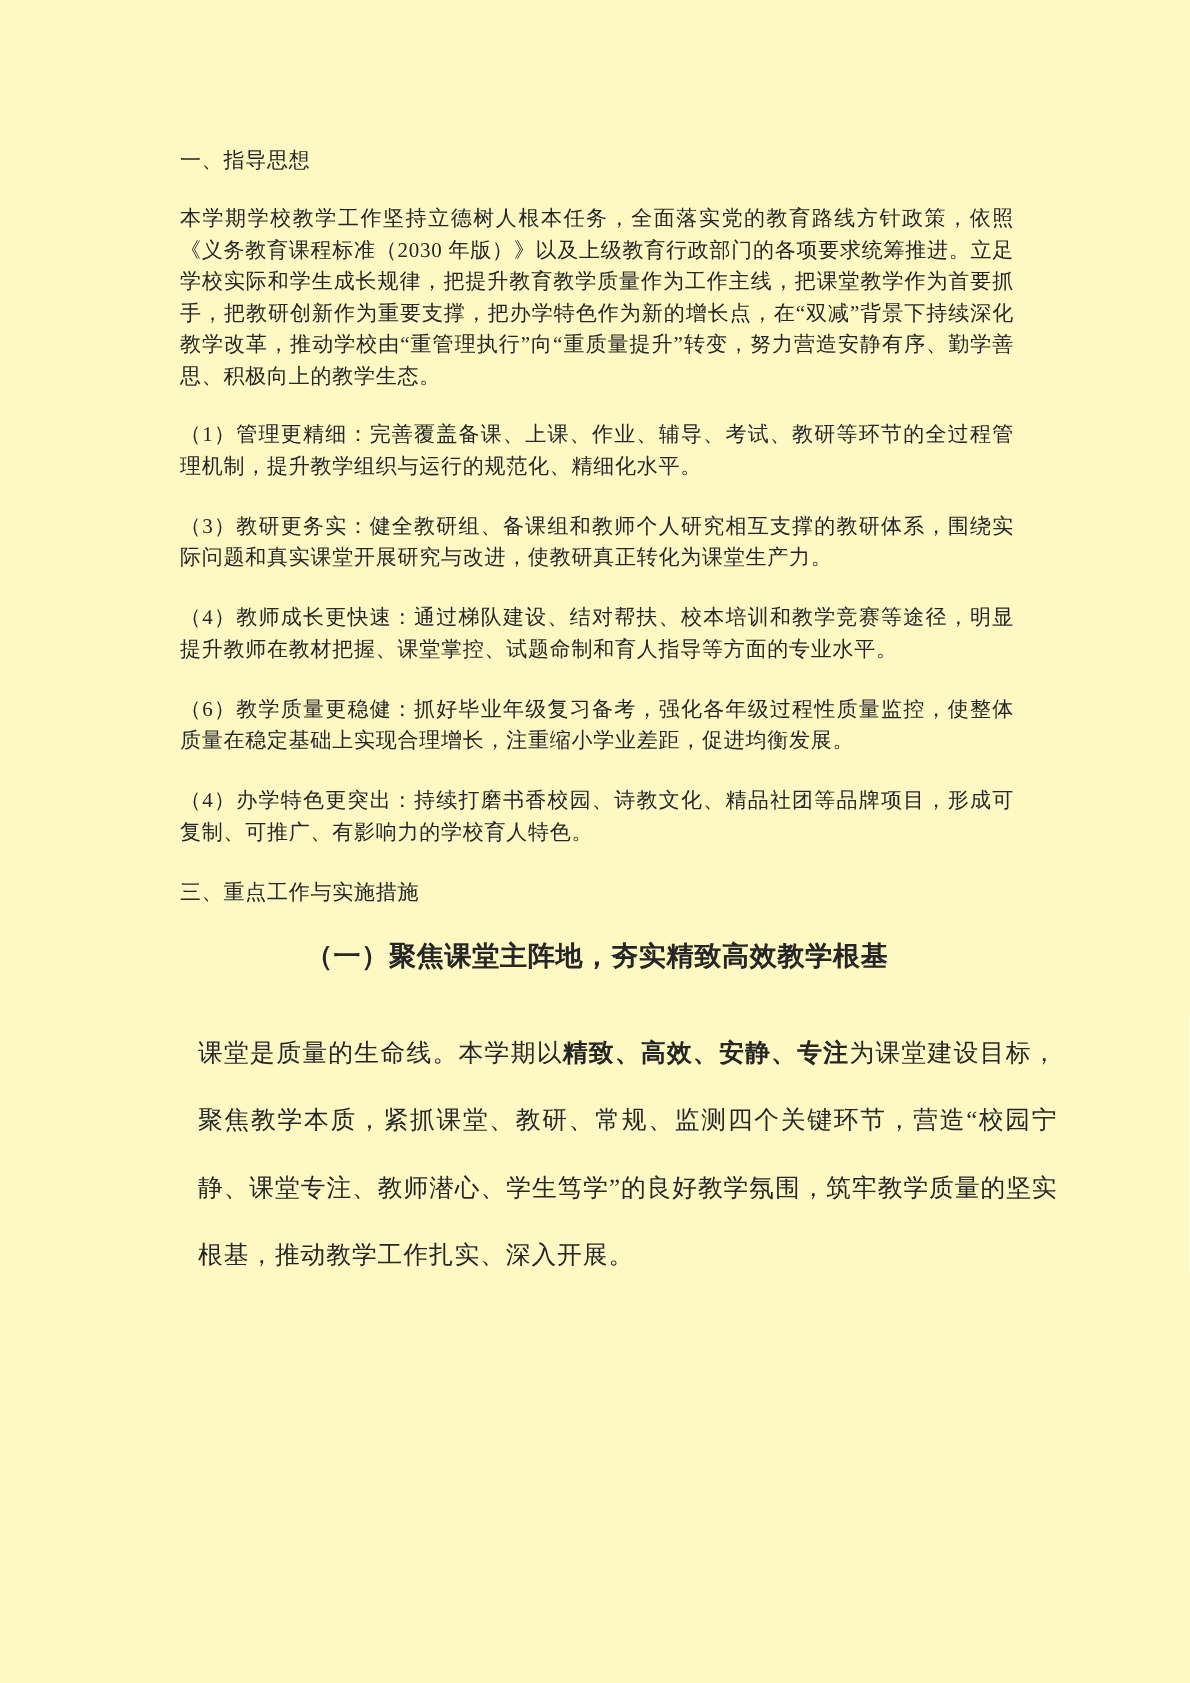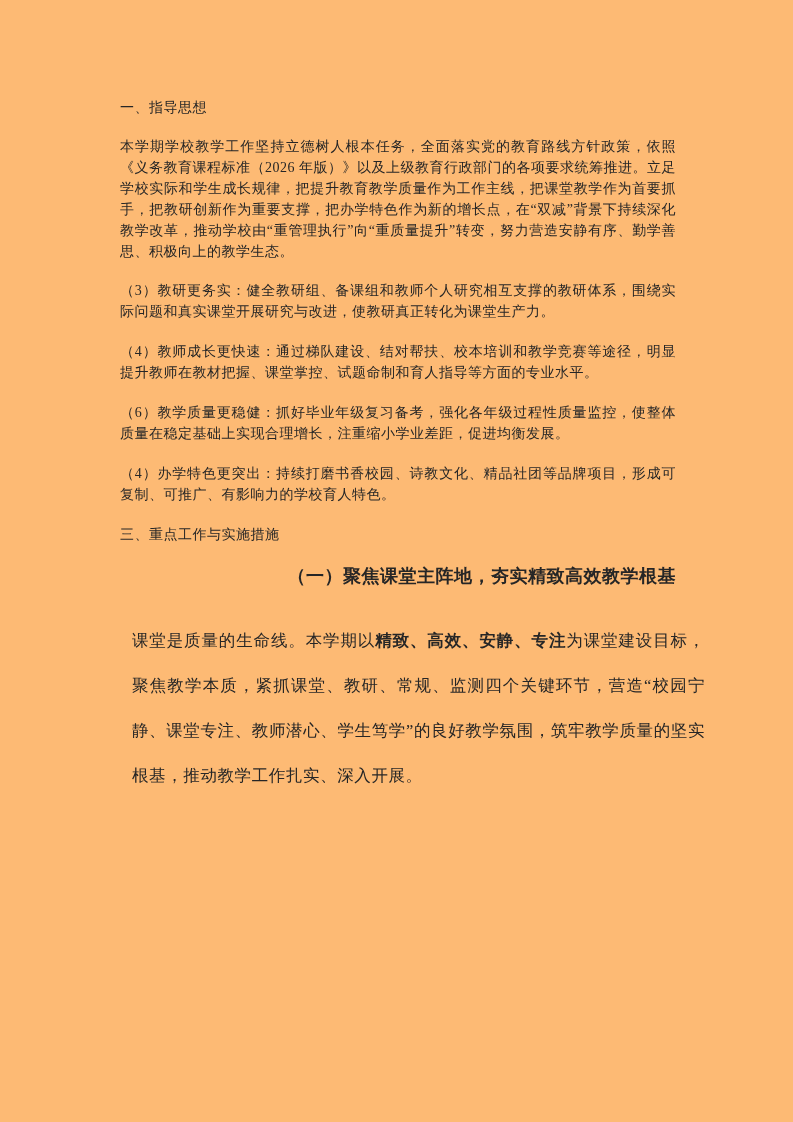--- a/index.html
+++ b/index.html
@@ -4,21 +4,21 @@
 <style>
   html, body {
     margin: 0;
     padding: 0;
     background: #ffffff;
   }
   .page {
     position: relative;
     width: 793px;
     height: 1122px;
-    background: #fdba74;
+    background: #fef9c3;
     overflow: hidden;
     font-family: "Liberation Serif", "DejaVu Serif", serif;
     color: #262626;
   }
   .content {
     position: absolute;
     left: 120px;
     top: 97px;
     width: 556px;
   }
@@ -39,21 +39,21 @@
     letter-spacing: 0.5px;
   }
   .goal {
     margin-bottom: 19px;
   }
   .sub-heading {
     margin: 0 0 28px 0;
     font-size: 18px;
     line-height: 27px;
     font-weight: bold;
-    text-align: right;
+    text-align: center;
     letter-spacing: 0.5px;
   }
   .final-para {
     margin: 12px;
     width: 573px;
     font-size: 16.5px;
     line-height: 45px;
     text-align: justify;
     text-justify: inter-ideograph;
     letter-spacing: 0.6px;
@@ -63,23 +63,24 @@
   }
 </style>
 </head>
 <body>
 
 <div class="page">
   <div class="content">
 
     <p class="h-plain">一、指导思想</p>
 
-    <p class="para">本学期学校教学工作坚持立德树人根本任务，全面落实党的教育路线方针政策，依照《义务教育课程标准（2026 年版）》以及上级教育行政部门的各项要求统筹推进。立足学校实际和学生成长规律，把提升教育教学质量作为工作主线，把课堂教学作为首要抓手，把教研创新作为重要支撑，把办学特色作为新的增长点，在“双减”背景下持续深化教学改革，推动学校由“重管理执行”向“重质量提升”转变，努力营造安静有序、勤学善思、积极向上的教学生态。</p>
+    <p class="para">本学期学校教学工作坚持立德树人根本任务，全面落实党的教育路线方针政策，依照《义务教育课程标准（2030 年版）》以及上级教育行政部门的各项要求统筹推进。立足学校实际和学生成长规律，把提升教育教学质量作为工作主线，把课堂教学作为首要抓手，把教研创新作为重要支撑，把办学特色作为新的增长点，在“双减”背景下持续深化教学改革，推动学校由“重管理执行”向“重质量提升”转变，努力营造安静有序、勤学善思、积极向上的教学生态。</p>
 
 
+    <p class="para goal">（1）管理更精细：完善覆盖备课、上课、作业、辅导、考试、教研等环节的全过程管理机制，提升教学组织与运行的规范化、精细化水平。</p>
     <p class="para goal">（3）教研更务实：健全教研组、备课组和教师个人研究相互支撑的教研体系，围绕实际问题和真实课堂开展研究与改进，使教研真正转化为课堂生产力。</p>
     <p class="para goal">（4）教师成长更快速：通过梯队建设、结对帮扶、校本培训和教学竞赛等途径，明显提升教师在教材把握、课堂掌控、试题命制和育人指导等方面的专业水平。</p>
     <p class="para goal">（6）教学质量更稳健：抓好毕业年级复习备考，强化各年级过程性质量监控，使整体质量在稳定基础上实现合理增长，注重缩小学业差距，促进均衡发展。</p>
     <p class="para goal">（4）办学特色更突出：持续打磨书香校园、诗教文化、精品社团等品牌项目，形成可复制、可推广、有影响力的学校育人特色。</p>
 
     <p class="h-plain">三、重点工作与实施措施</p>
 
     <h2 class="sub-heading">（一）聚焦课堂主阵地，夯实精致高效教学根基</h2>
 
     <p class="final-para"><span>课堂是质量的生命线。本学期以</span><span class="bold-run">精致、高效、安静、专注</span><span>为课堂建设目标，聚焦教学本质，紧抓课堂、教研、常规、监测四个关键环节，营造“校园宁静、课堂专注、教师潜心、学生笃学”的良好教学氛围，筑牢教学质量的坚实根基，推动教学工作扎实、深入开展。</span></p>

